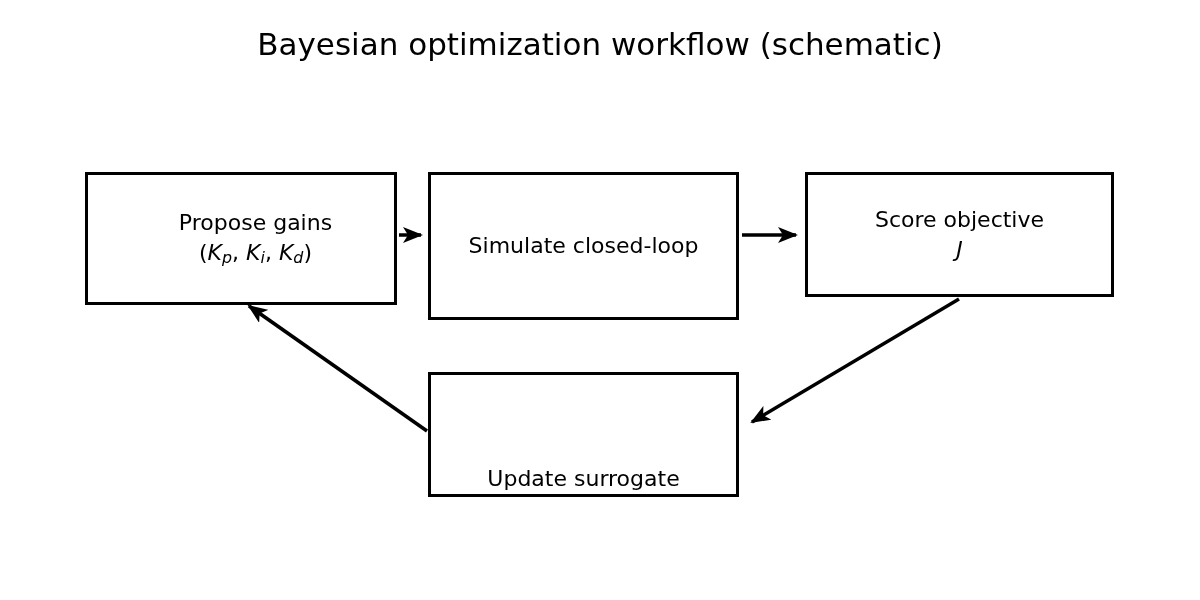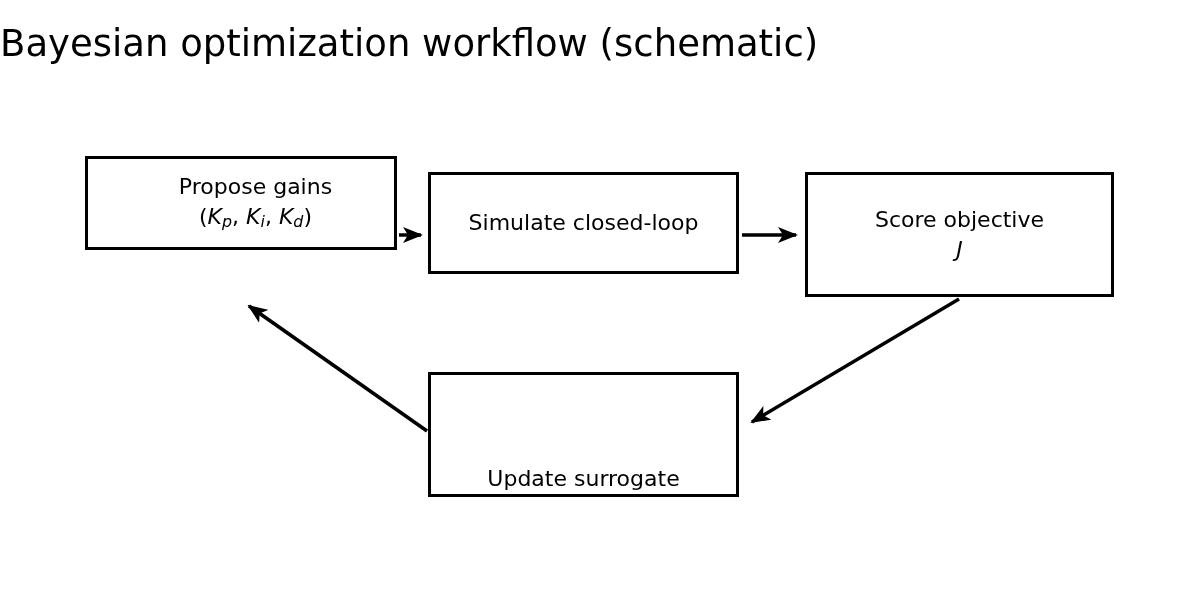--- a/index.html
+++ b/index.html
@@ -10,40 +10,41 @@
     background: #ffffff;
     color: #000000;
     font-family: "DejaVu Sans", sans-serif;
     overflow: hidden;
   }
   .title {
     position: absolute;
     top: 27px;
     left: 0;
     width: 100%;
-    font-size: 37px;
+    text-align: center;
+    font-size: 31px;
     line-height: 34px;
     white-space: nowrap;
   }
   .node {
     position: absolute;
     box-sizing: border-box;
     border: 3px solid #000000;
     background: #ffffff;
     display: flex;
     flex-direction: column;
     align-items: center;
     justify-content: center;
     text-align: center;
     font-size: 22px;
     line-height: 30px;
     white-space: nowrap;
   }
-  .node-propose  { left: 85px;  top: 156px; width: 312px; height: 94px; padding-left: 29px; }
-  .node-simulate { left: 428px; top: 172px; width: 311px; height: 102px; gap: 12px; }
+  .node-propose  { left: 85px;  top: 172px; width: 312px; height: 133px; padding-left: 29px; }
+  .node-simulate { left: 428px; top: 172px; width: 311px; height: 148px; gap: 12px; }
   .node-score    { left: 805px; top: 172px; width: 309px; height: 125px; }
   .node-update   { left: 428px; top: 372px; width: 311px; height: 125px; justify-content: flex-end; }
   .math i { font-style: italic; }
   .math sub {
     font-size: 0.72em;
     font-style: italic;
     vertical-align: baseline;
     position: relative;
     top: 0.22em;
   }

